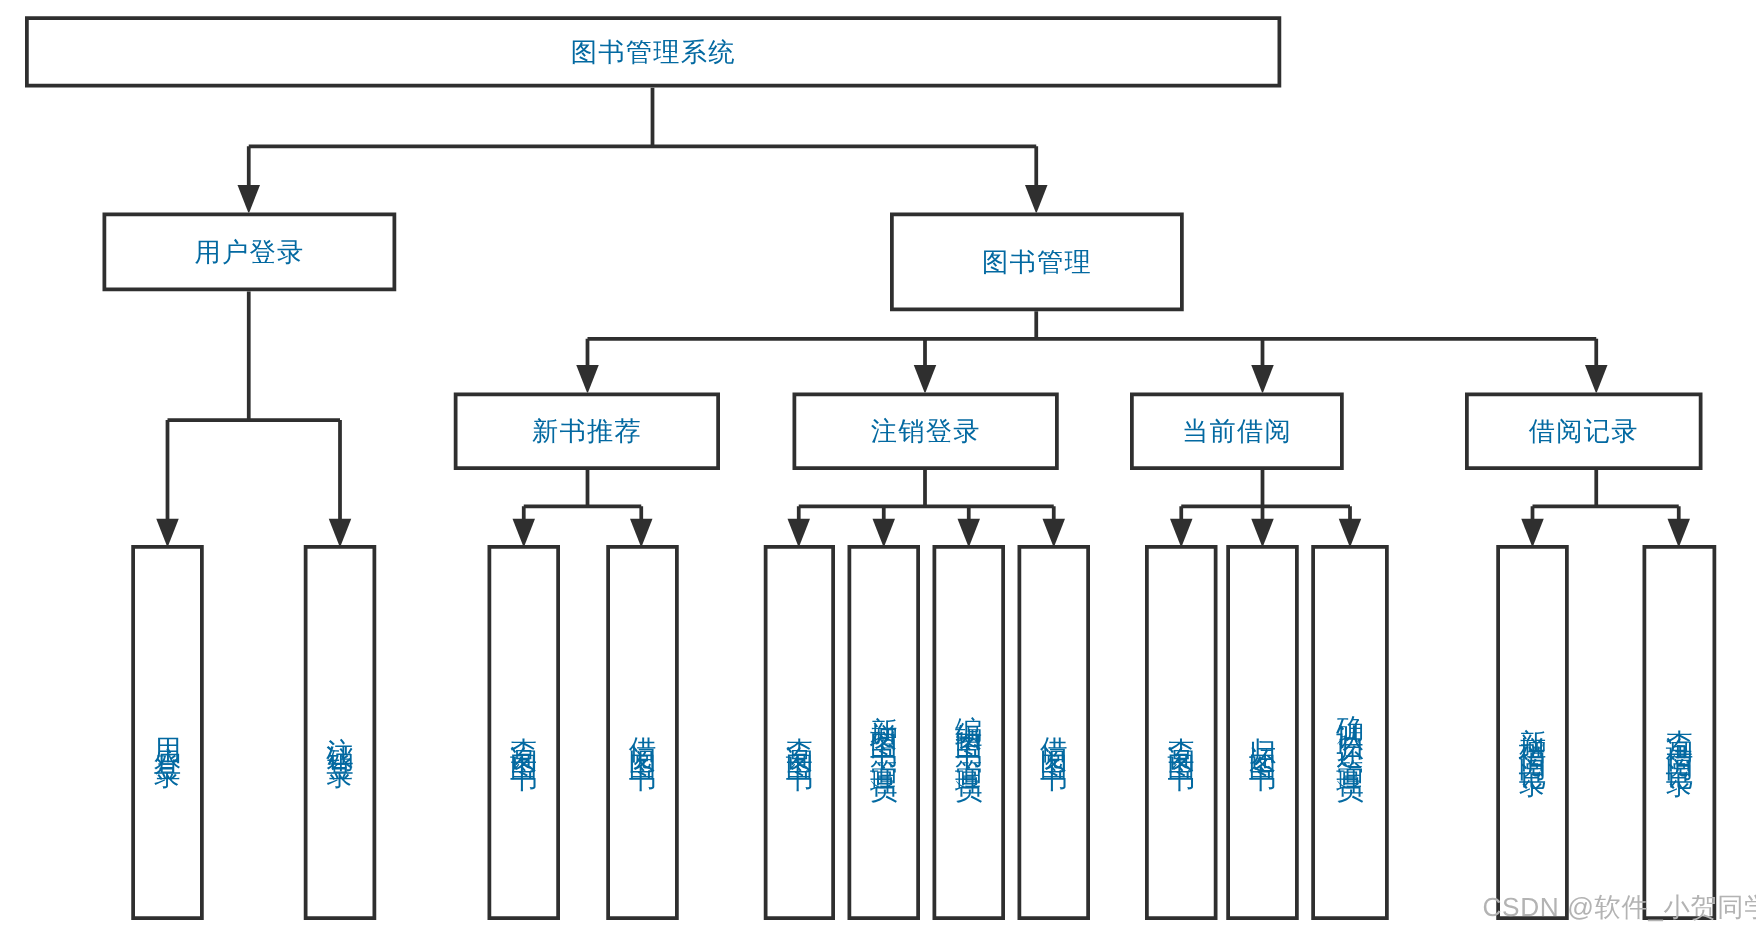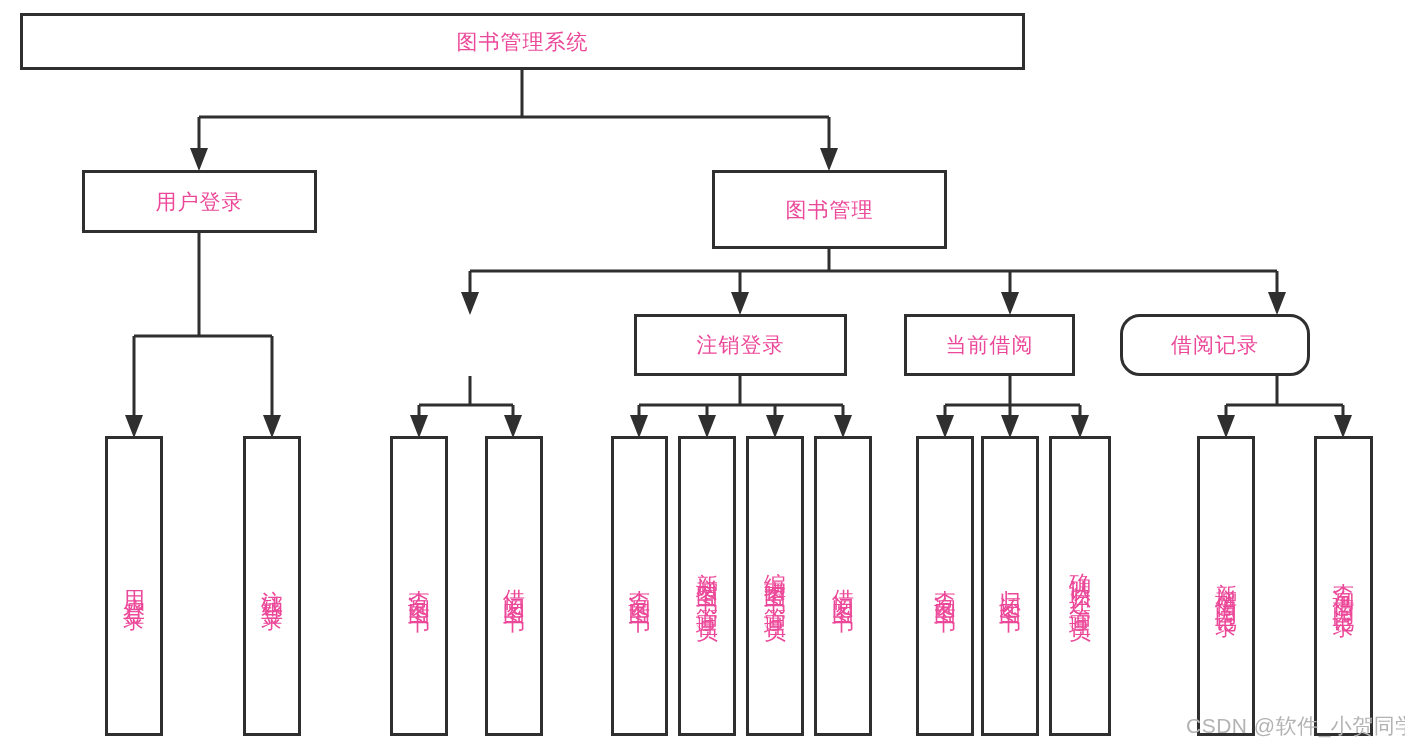--- a/index.html
+++ b/index.html
@@ -8,35 +8,35 @@
     width:1405px;height:747px;
     background:#ffffff;
     font-family:"Liberation Sans","DejaVu Sans",sans-serif;
     overflow:hidden;
   }
   #wires{position:absolute;left:0;top:0;width:1405px;height:747px;pointer-events:none;}
   .node{
     position:absolute;box-sizing:border-box;
     background:#ffffff;border:3px solid #2f2f2f;
     display:flex;align-items:center;justify-content:center;
-    color:#ec4899;z-index:2;
+    color:#0369a1;z-index:2;
   }
   .hbox{font-size:21px;letter-spacing:1px;white-space:nowrap;}
   .vbox{
     writing-mode:vertical-rl;text-orientation:mixed;
     font-size:22px;letter-spacing:7px;line-height:1;
   }
   
   .b-root{left:20px;top:13px;width:1005px;height:57px;}
   .b-l2a{left:82px;top:170px;width:235px;height:63px;}
   .b-l2b{left:712px;top:170px;width:235px;height:79px;}
   .b-l3a{left:363px;top:314px;width:213px;height:62px;}
   .b-l3b{left:634px;top:314px;width:213px;height:62px;}
   .b-l3c{left:904px;top:314px;width:171px;height:62px;text-align:right;}
-  .b-l3d{left:1120px;top:314px;width:190px;height:62px;border-radius:20px;}
+  .b-l3d{left:1172px;top:314px;width:190px;height:62px;}
   .b-f01{left:105px;top:436px;width:58px;height:300px;}
   .b-f02{left:243px;top:436px;width:58px;height:300px;}
   .b-f03{left:390px;top:436px;width:58px;height:300px;}
   .b-f04{left:485px;top:436px;width:58px;height:300px;}
   .b-f05{left:611px;top:436px;width:57px;height:300px;}
   .b-f06{left:678px;top:436px;width:58px;height:300px;}
   .b-f07{left:746px;top:436px;width:58px;height:300px;}
   .b-f08{left:814px;top:436px;width:58px;height:300px;}
   .b-f09{left:916px;top:436px;width:58px;height:300px;}
   .b-f10{left:981px;top:436px;width:58px;height:300px;}
@@ -83,20 +83,21 @@
       <polygon points="1217,415 1235,415 1226,438"></polygon>
       <polygon points="1334,415 1352,415 1343,438"></polygon>
     </g>
   </svg>
 
   <div class="node hbox b-root">图书管理系统</div>
 
   <div class="node hbox b-l2a">用户登录</div>
   <div class="node hbox b-l2b">图书管理</div>
 
+  <div class="node hbox b-l3a">新书推荐</div>
   <div class="node hbox b-l3b">注销登录</div>
   <div class="node hbox b-l3c">当前借阅</div>
   <div class="node hbox b-l3d">借阅记录</div>
 
   <div class="node vbox b-f01">用户登录</div>
   <div class="node vbox b-f02">注销登录</div>
 
   <div class="node vbox b-f03">查询图书</div>
   <div class="node vbox b-f04">借阅图书</div>
 

